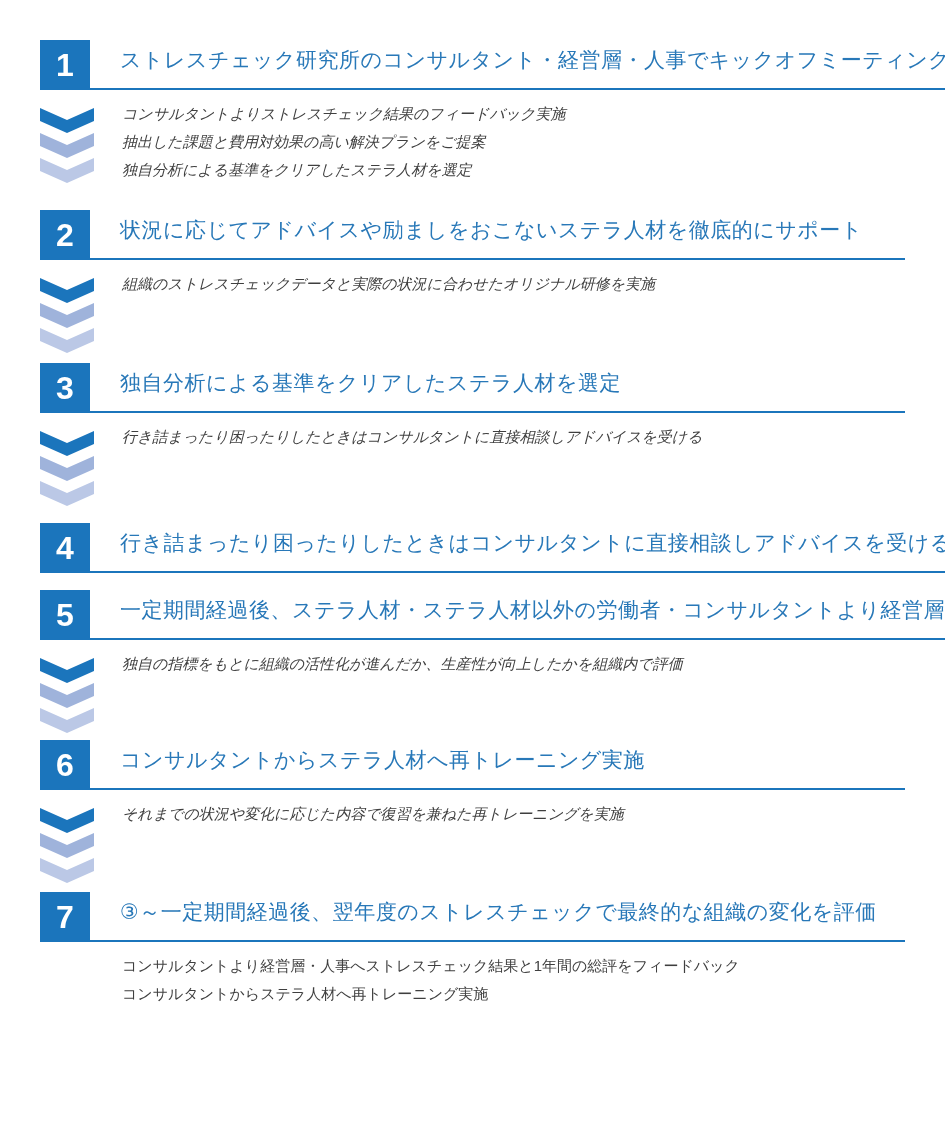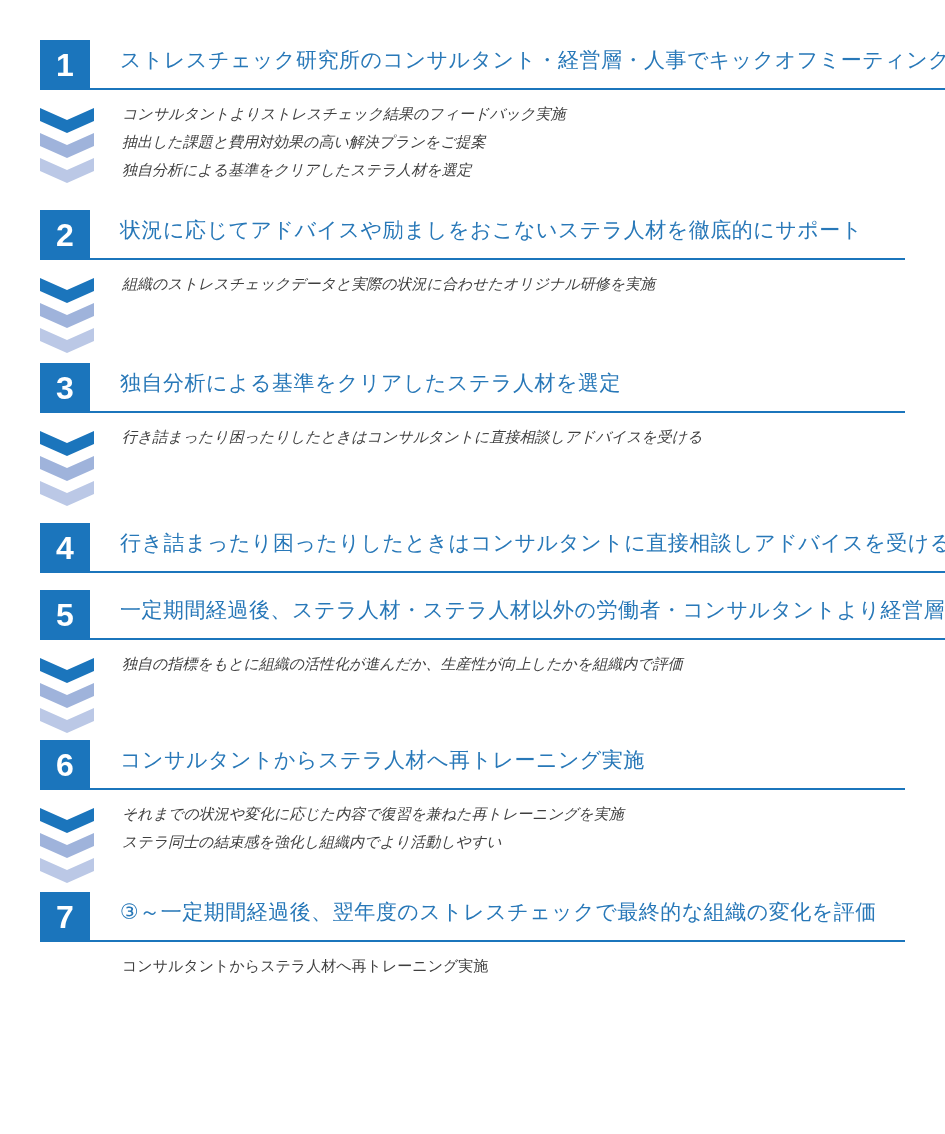--- a/index.html
+++ b/index.html
@@ -167,33 +167,33 @@
     <div class="step-body">
       <div class="chevron-col">
         <svg width="54" height="75" viewBox="0 0 54 75" aria-hidden="true">
           <polygon points="0,0 27,12 54,0 54,13 27,25 0,13" fill="#1B75BC"></polygon>
           <polygon points="0,25 27,37 54,25 54,38 27,50 0,38" fill="#9FB3DB"></polygon>
           <polygon points="0,50 27,62 54,50 54,63 27,75 0,63" fill="#BBC8E6"></polygon>
         </svg>
       </div>
       <div class="step-lines">
         <p>それまでの状況や変化に応じた内容で復習を兼ねた再トレーニングを実施</p>
-        <p>ステラ同士の結束感を強化し組織内でより活動しやすい</p>
       </div>
     </div>
   </section>
 
   <section class="step s7">
     <div class="step-header">
       <div class="step-num">7</div>
       <div class="step-heading-wrap">
         <h2 class="step-heading">③～一定期間経過後、翌年度のストレスチェックで最終的な組織の変化を評価</h2>
       </div>
     </div>
     <div class="step-body">
       <div class="chevron-col"></div>
       <div class="step-lines">
+        <p>コンサルタントより経営層・人事へストレスチェック結果と1年間の総評をフィードバック</p>
         <p>コンサルタントからステラ人材へ再トレーニング実施</p>
       </div>
     </div>
   </section>
 
 </div>
 
 </body></html>

